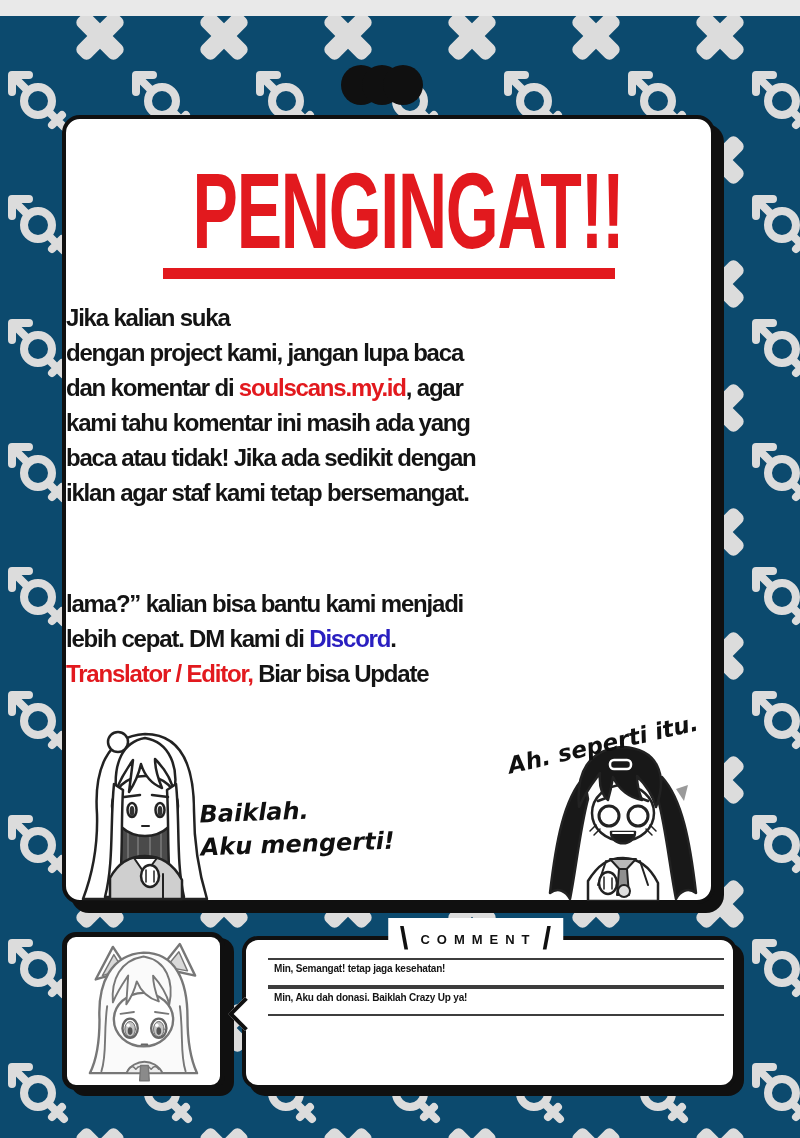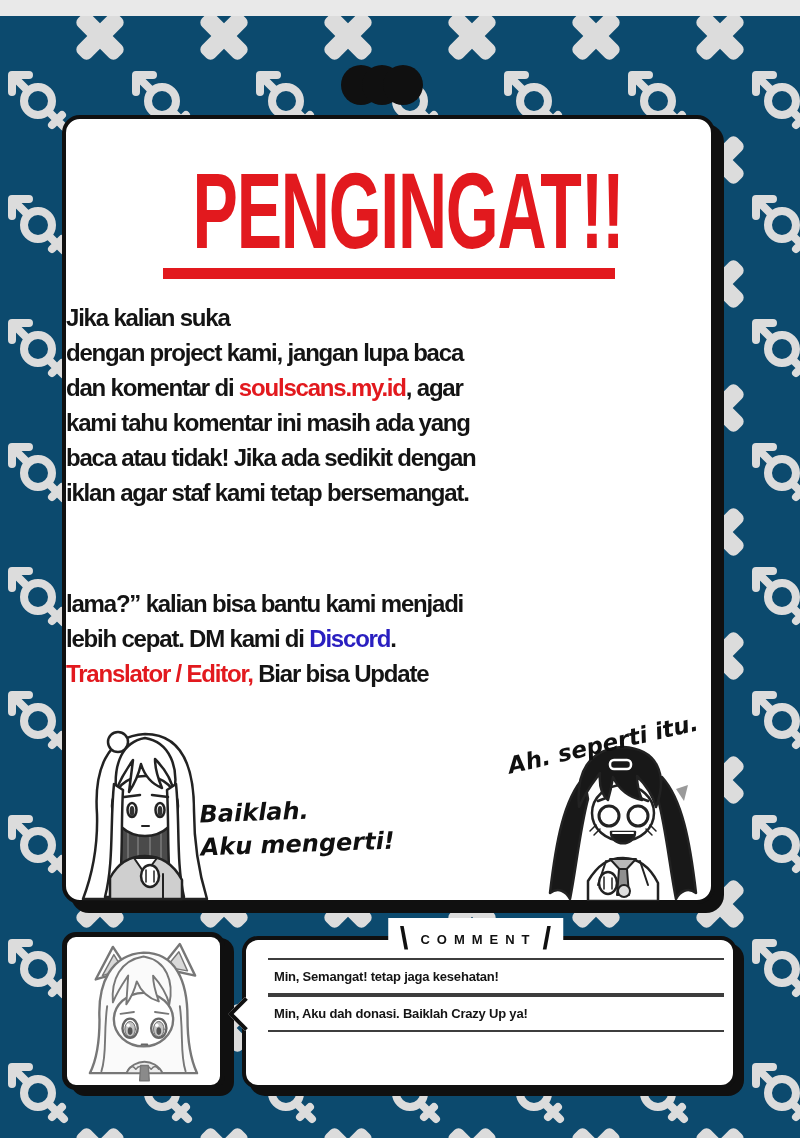--- a/index.html
+++ b/index.html
@@ -80,22 +80,22 @@
     white-space:nowrap;
   }
   .comment-header .slash{font-weight:bold;font-size:31px;line-height:27px;}
   .comment-header .label{
     font-weight:bold;font-size:13px;letter-spacing:7px;line-height:22px;
     padding:0 6px 1px 12px;
   }
   .comment-list{padding-top:18px;}
   .divider{height:2px;background:#3d3d3d;margin:0 9px 0 22px;}
   .comment-text{
-    font-weight:bold;font-size:13px;letter-spacing:-0.2px;color:#141414;
-    padding:8px 8px 8px 28px;line-height:17px;white-space:nowrap;
+    font-weight:bold;font-size:10px;letter-spacing:-0.2px;color:#141414;
+    padding:0 8px 8px 28px;line-height:17px;white-space:nowrap;
   }
 </style>
 </head>
 <body>
 
 <div class="stage">
 
   <svg class="bg-pattern" width="800" height="1138" xmlns="http://www.w3.org/2000/svg">
     <defs>
       <pattern id="wm" x="0" y="0" width="124" height="124" patternUnits="userSpaceOnUse">

